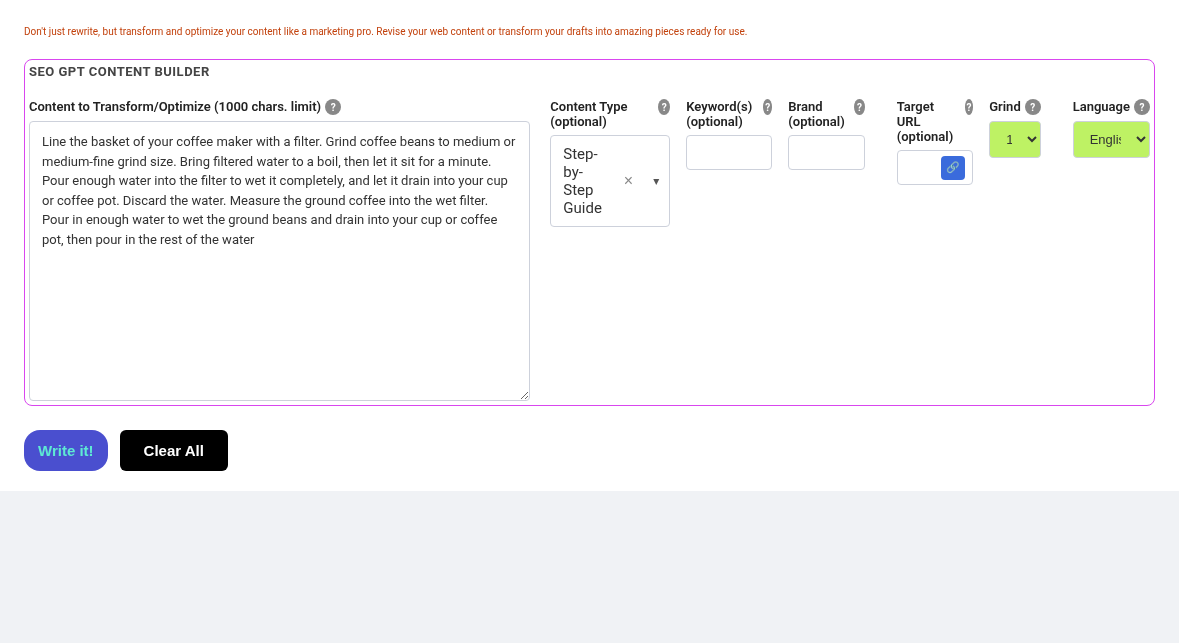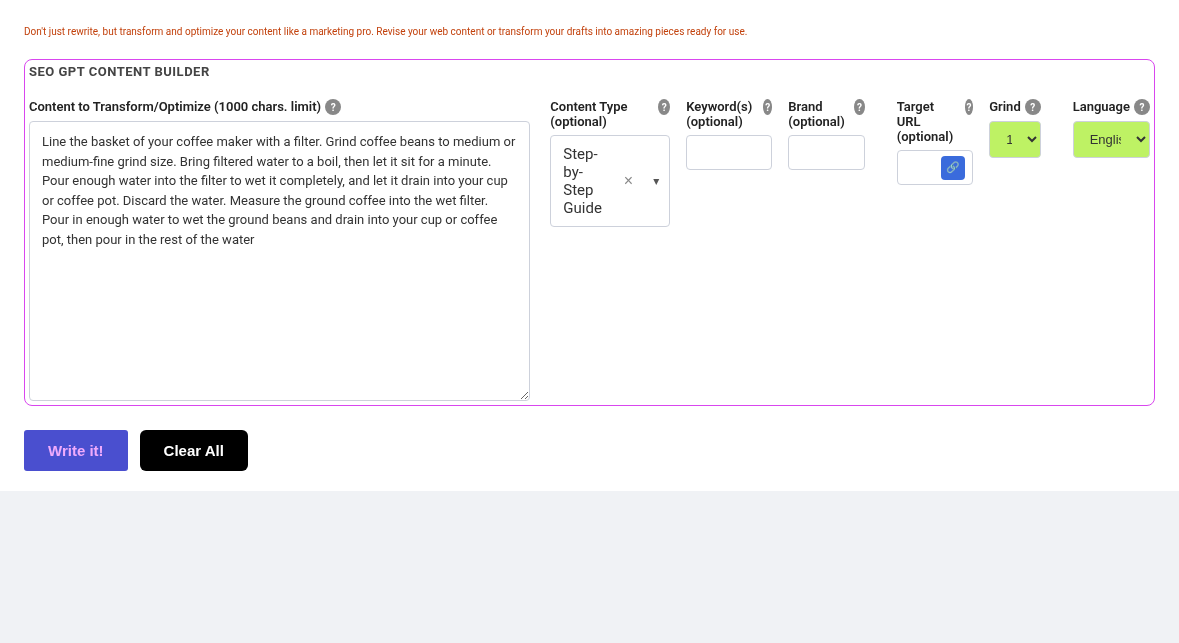--- a/index.html
+++ b/index.html
@@ -189,24 +189,24 @@
       background: #bef264;
     }
     .footer-buttons {
       display: flex;
       gap: 12px;
       padding: 20px 0;
       margin-top: 4px;
     }
     .write-btn {
       background: #4a4fcf;
-      color: #f0abfc;
-      border: none;
-      border-radius: 3px;
-      padding: 12px 24px;
+      color: #5eead4;
+      border: none;
+      border-radius: 16px;
+      padding: 12px 14px;
       font-size: 15px;
       font-weight: 600;
       cursor: pointer;
     }
     .clear-btn {
       background: #000000;
       color: #fff;
       border: none;
       border-radius: 6px;
       padding: 12px 24px;

